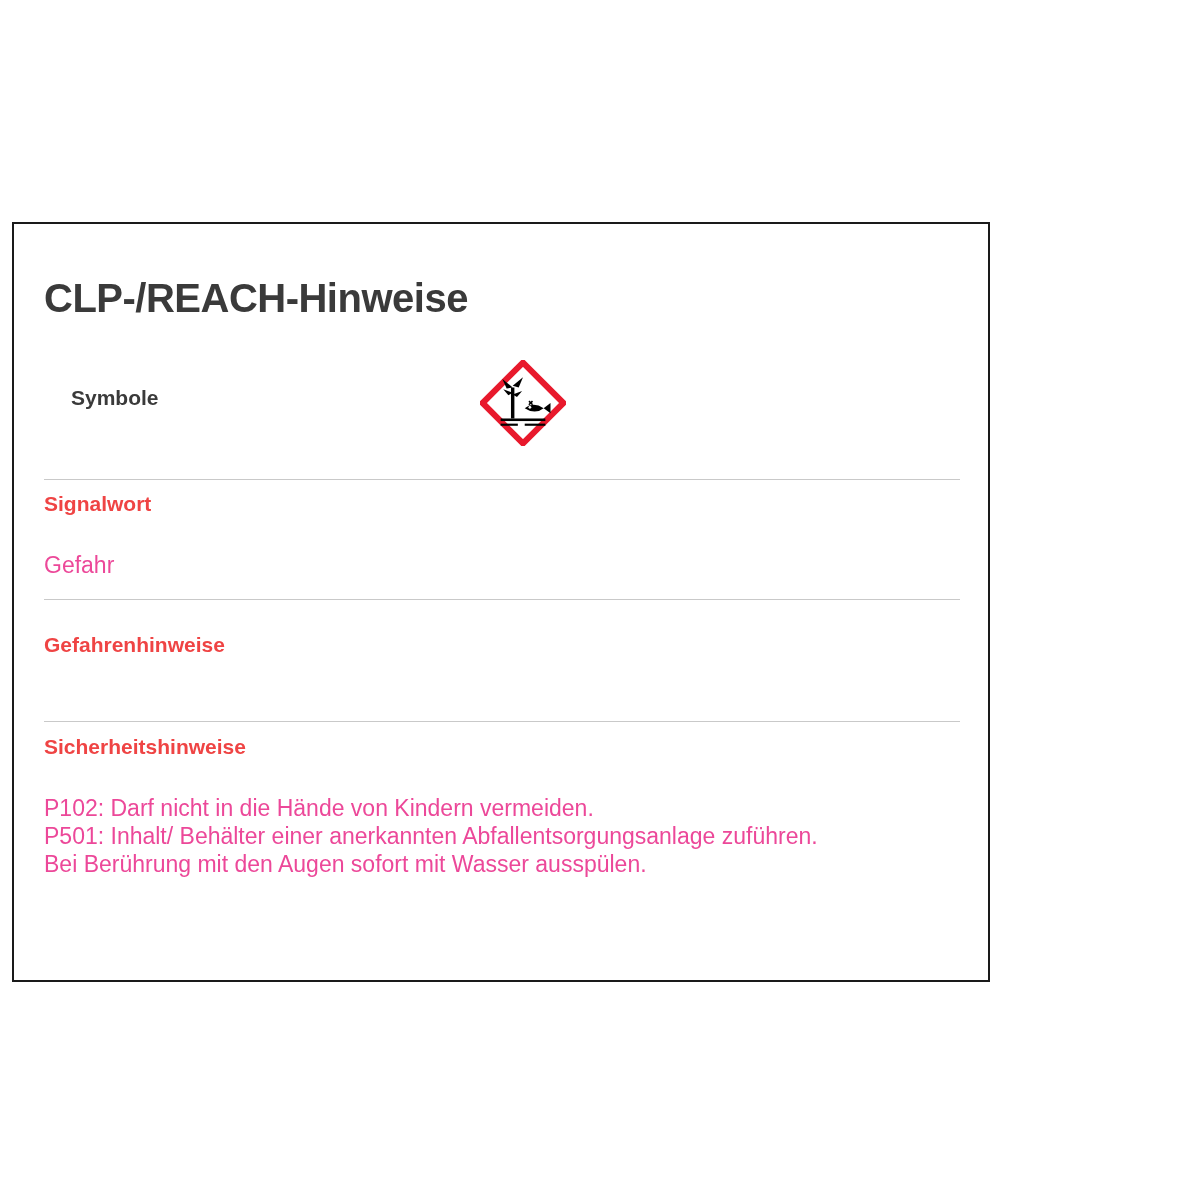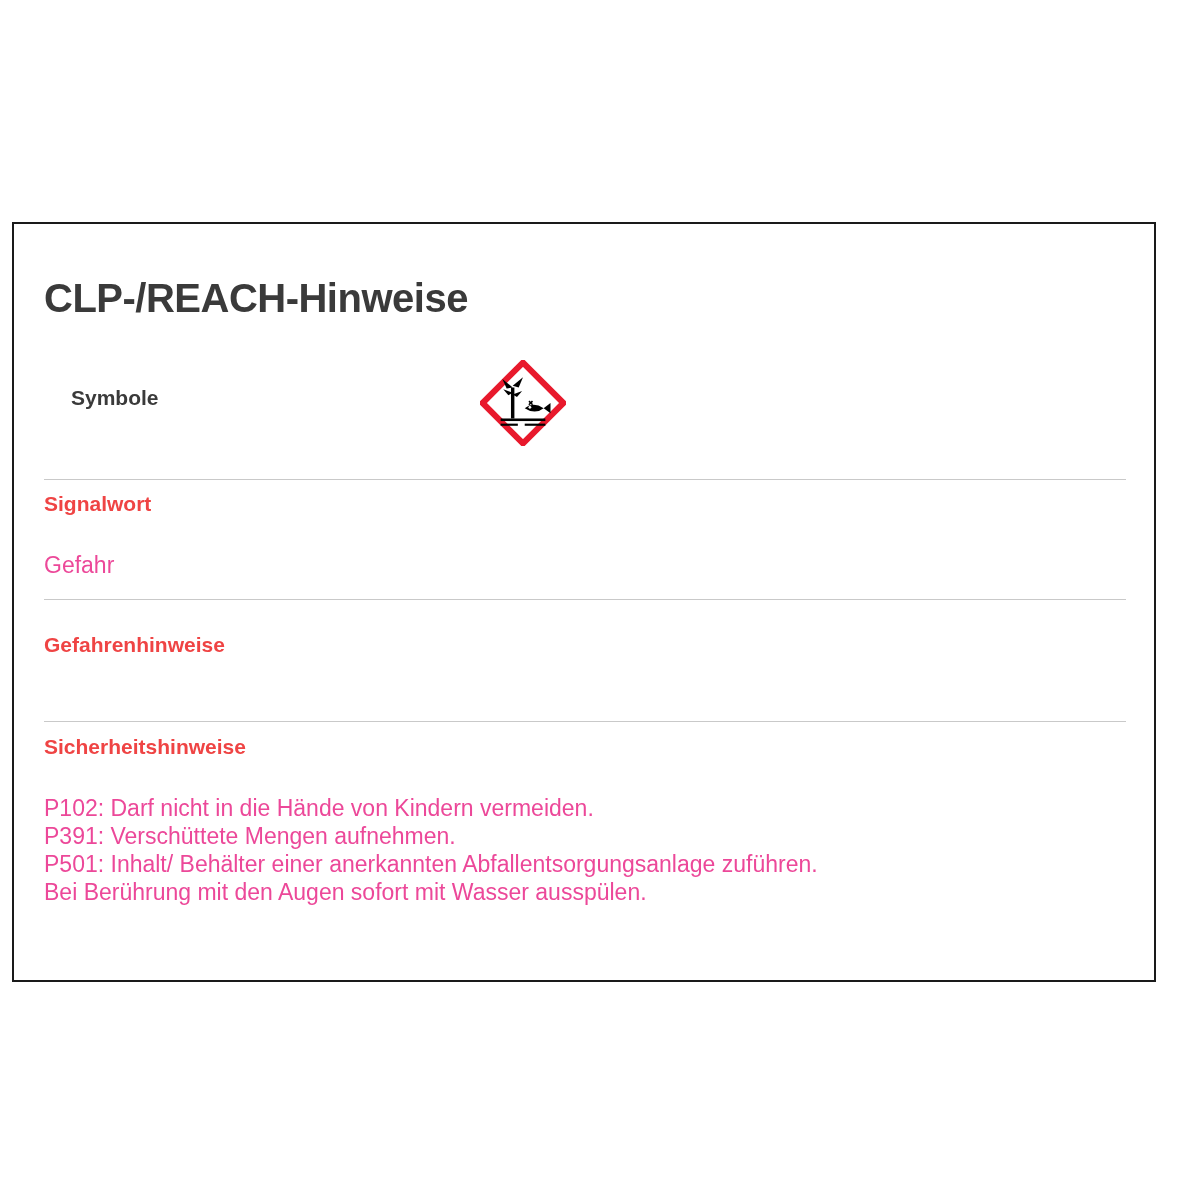--- a/index.html
+++ b/index.html
@@ -15,21 +15,21 @@
     position: relative;
     width: 1200px;
     height: 1200px;
     background: #ffffff;
   }
 
   .panel {
     position: absolute;
     left: 12px;
     top: 222px;
-    width: 1144px;
+    width: 978px;
     height: 760px;
     border: 2px solid #1a1a1a;
     background: #ffffff;
     box-sizing: border-box;
   }
 
   .panel-inner {
     position: absolute;
     left: 18px;
     right: 18px;
@@ -156,20 +156,19 @@
 
       <div class="rule rule-2"></div>
 
       <div class="sec-head h-gefahren">Gefahrenhinweise</div>
 
       <div class="rule rule-3"></div>
 
       <div class="sec-head h-sicherheit">Sicherheitshinweise</div>
       <div class="sec-body b-sicherheit">
         <div>P102: Darf nicht in die Hände von Kindern vermeiden.</div>
-        <div>P391: Verschüttete Mengen aufnehmen.</div>
         <div>P501: Inhalt/ Behälter einer anerkannten Abfallentsorgungsanlage zuführen.</div>
         <div>Bei Berührung mit den Augen sofort mit Wasser ausspülen.</div>
       </div>
 
     </div>
   </div>
 </div>
 
 </body></html>

